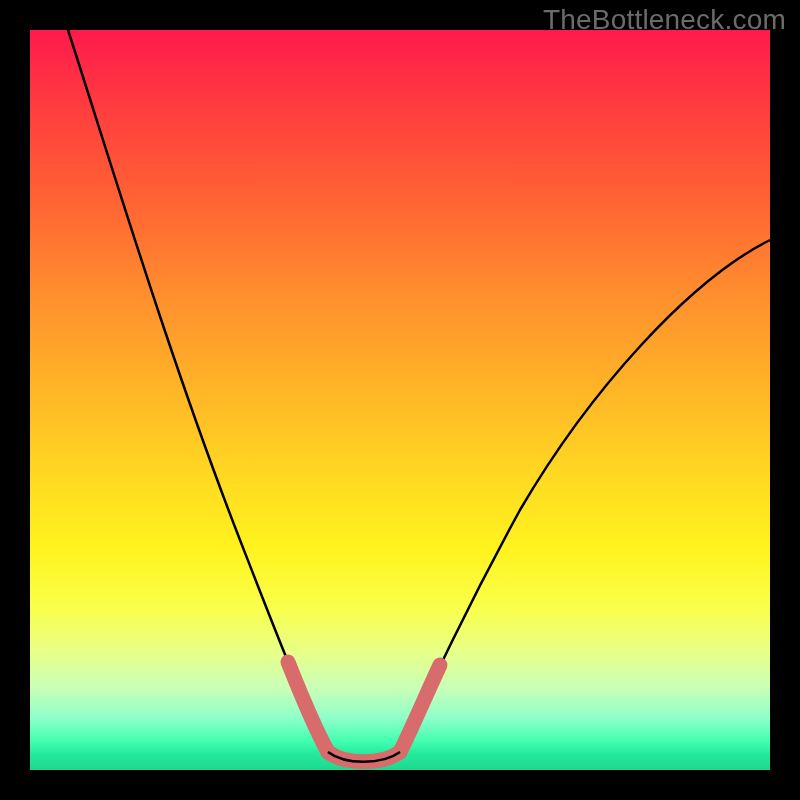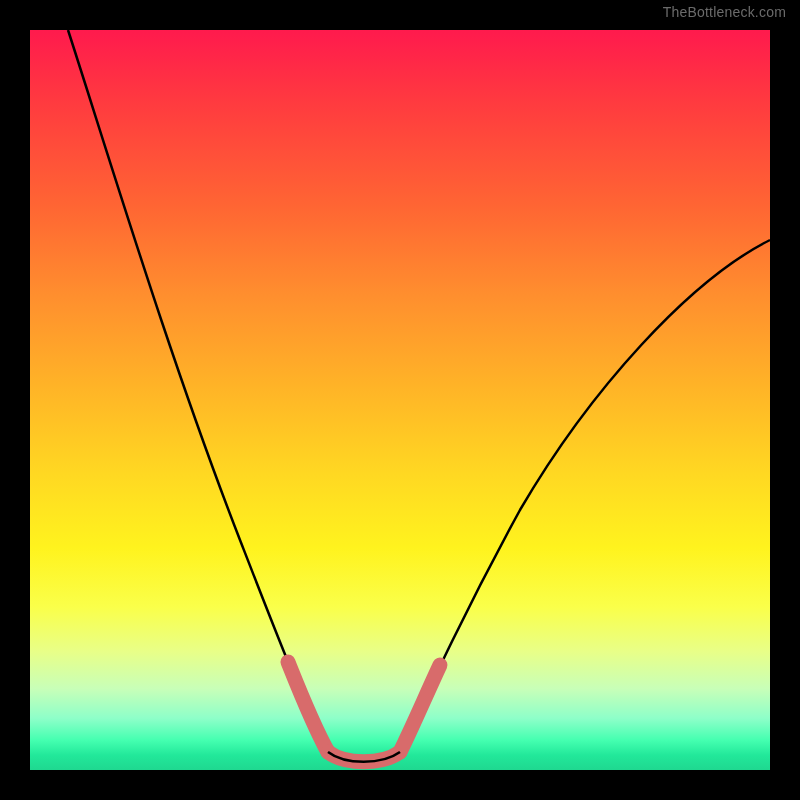--- a/index.html
+++ b/index.html
@@ -9,21 +9,21 @@
     background: #000;
     position: relative;
     font-family: Arial, Helvetica, sans-serif;
     overflow: hidden;
   }
   .watermark {
     position: absolute;
     top: 4px;
     right: 14px;
     color: #6b6b6b;
-    font-size: 14px;
+    font-size: 28px;
     font-weight: 400;
     letter-spacing: 0.2px;
     z-index: 10;
   }
   .plot {
     position: absolute;
     left: 30px;
     top: 30px;
     width: 740px;
     height: 740px;

